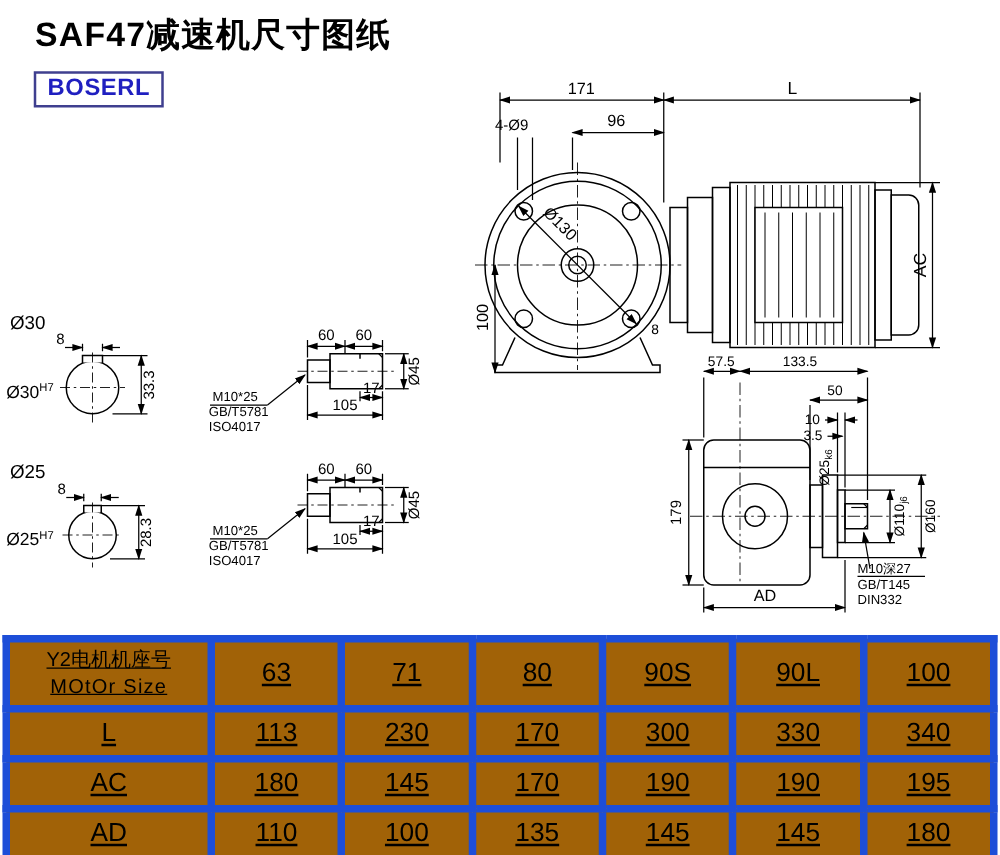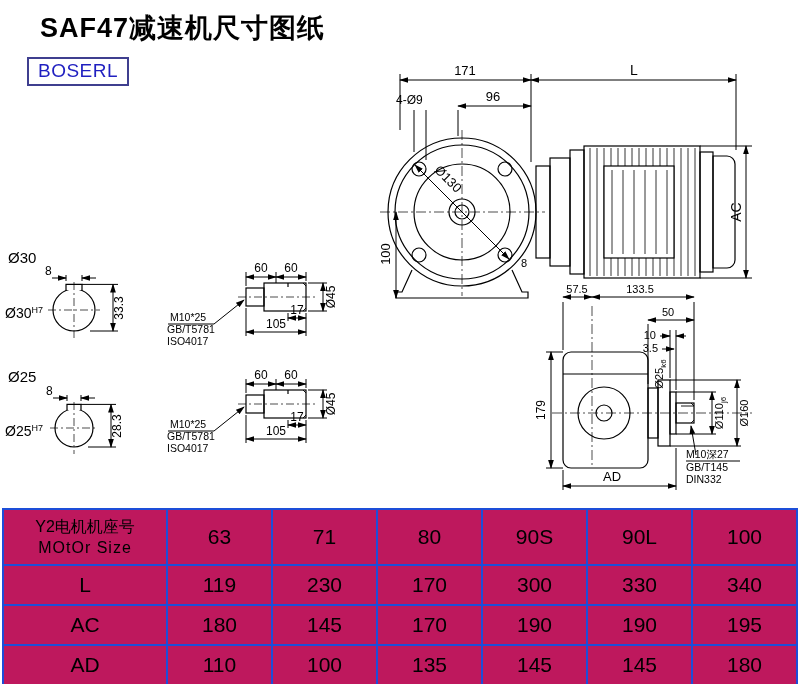--- a/index.html
+++ b/index.html
@@ -2,39 +2,39 @@
 <html><head>
 <meta charset="utf-8">
 <style>
   * { box-sizing: border-box; }
   html,body { margin:0; padding:0; }
   body {
     width:800px; height:684px; background:#ffffff; position:relative; overflow:hidden;
     font-family:"Liberation Sans", sans-serif; color:#000;
   }
   .title {
-    position:absolute; left:40px; top:10px; font-size:27px; font-weight:bold;
+    position:absolute; left:28px; top:10px; font-size:27px; font-weight:bold;
     letter-spacing:1px; color:#000; white-space:nowrap;
   }
   .logo {
     position:absolute; left:27px; top:57px; border:2px solid #3f3f8f;
-    color:#1f1fc0; font-size:19px; font-weight:normal; padding:1px 9px 2px 9px;
+    color:#1f1fc0; font-size:19px; font-weight:bold; padding:1px 9px 2px 9px;
     background:#fff; letter-spacing:0.5px;
   }
   svg.drawing { position:absolute; left:0; top:0; }
   svg text { font-family:"Liberation Sans", sans-serif; fill:#000; stroke:none; }
   .t8{font-size:8px}.t9{font-size:9px}.t10{font-size:10.5px}.t11{font-size:11px}
   .t12{font-size:12px}.t13{font-size:13px}.t14{font-size:14px}.t15{font-size:15px}
   table.dims {
     position:absolute; left:2px; top:508px; width:796px; height:174px;
     border-collapse:collapse; table-layout:fixed;
   }
   .dims td {
-    border:2px solid #1d4ed8; text-align:center; vertical-align:middle;
-    font-size:21px; padding:0; background:#be185d;
+    border:6px solid #1d4ed8; text-align:center; vertical-align:middle;
+    font-size:21px; padding:0; background:#a16207;text-decoration:underline;
   }
   .dims .head-cn { font-size:16px; line-height:1.3; }
   .dims .head-en { font-size:16px; letter-spacing:1px; line-height:1.2; }
 </style>
 </head>
 <body>
 
 <div class="title">SAF47减速机尺寸图纸</div>
 <div class="logo">BOSERL</div>
 
@@ -286,21 +286,21 @@
       </td>
       <td>63</td>
       <td>71</td>
       <td>80</td>
       <td>90S</td>
       <td>90L</td>
       <td>100</td>
     </tr>
     <tr style="height:40px">
       <td>L</td>
-      <td>119</td>
+      <td>113</td>
       <td>230</td>
       <td>170</td>
       <td>300</td>
       <td>330</td>
       <td>340</td>
     </tr>
     <tr style="height:40px">
       <td>AC</td>
       <td>180</td>
       <td>145</td>

